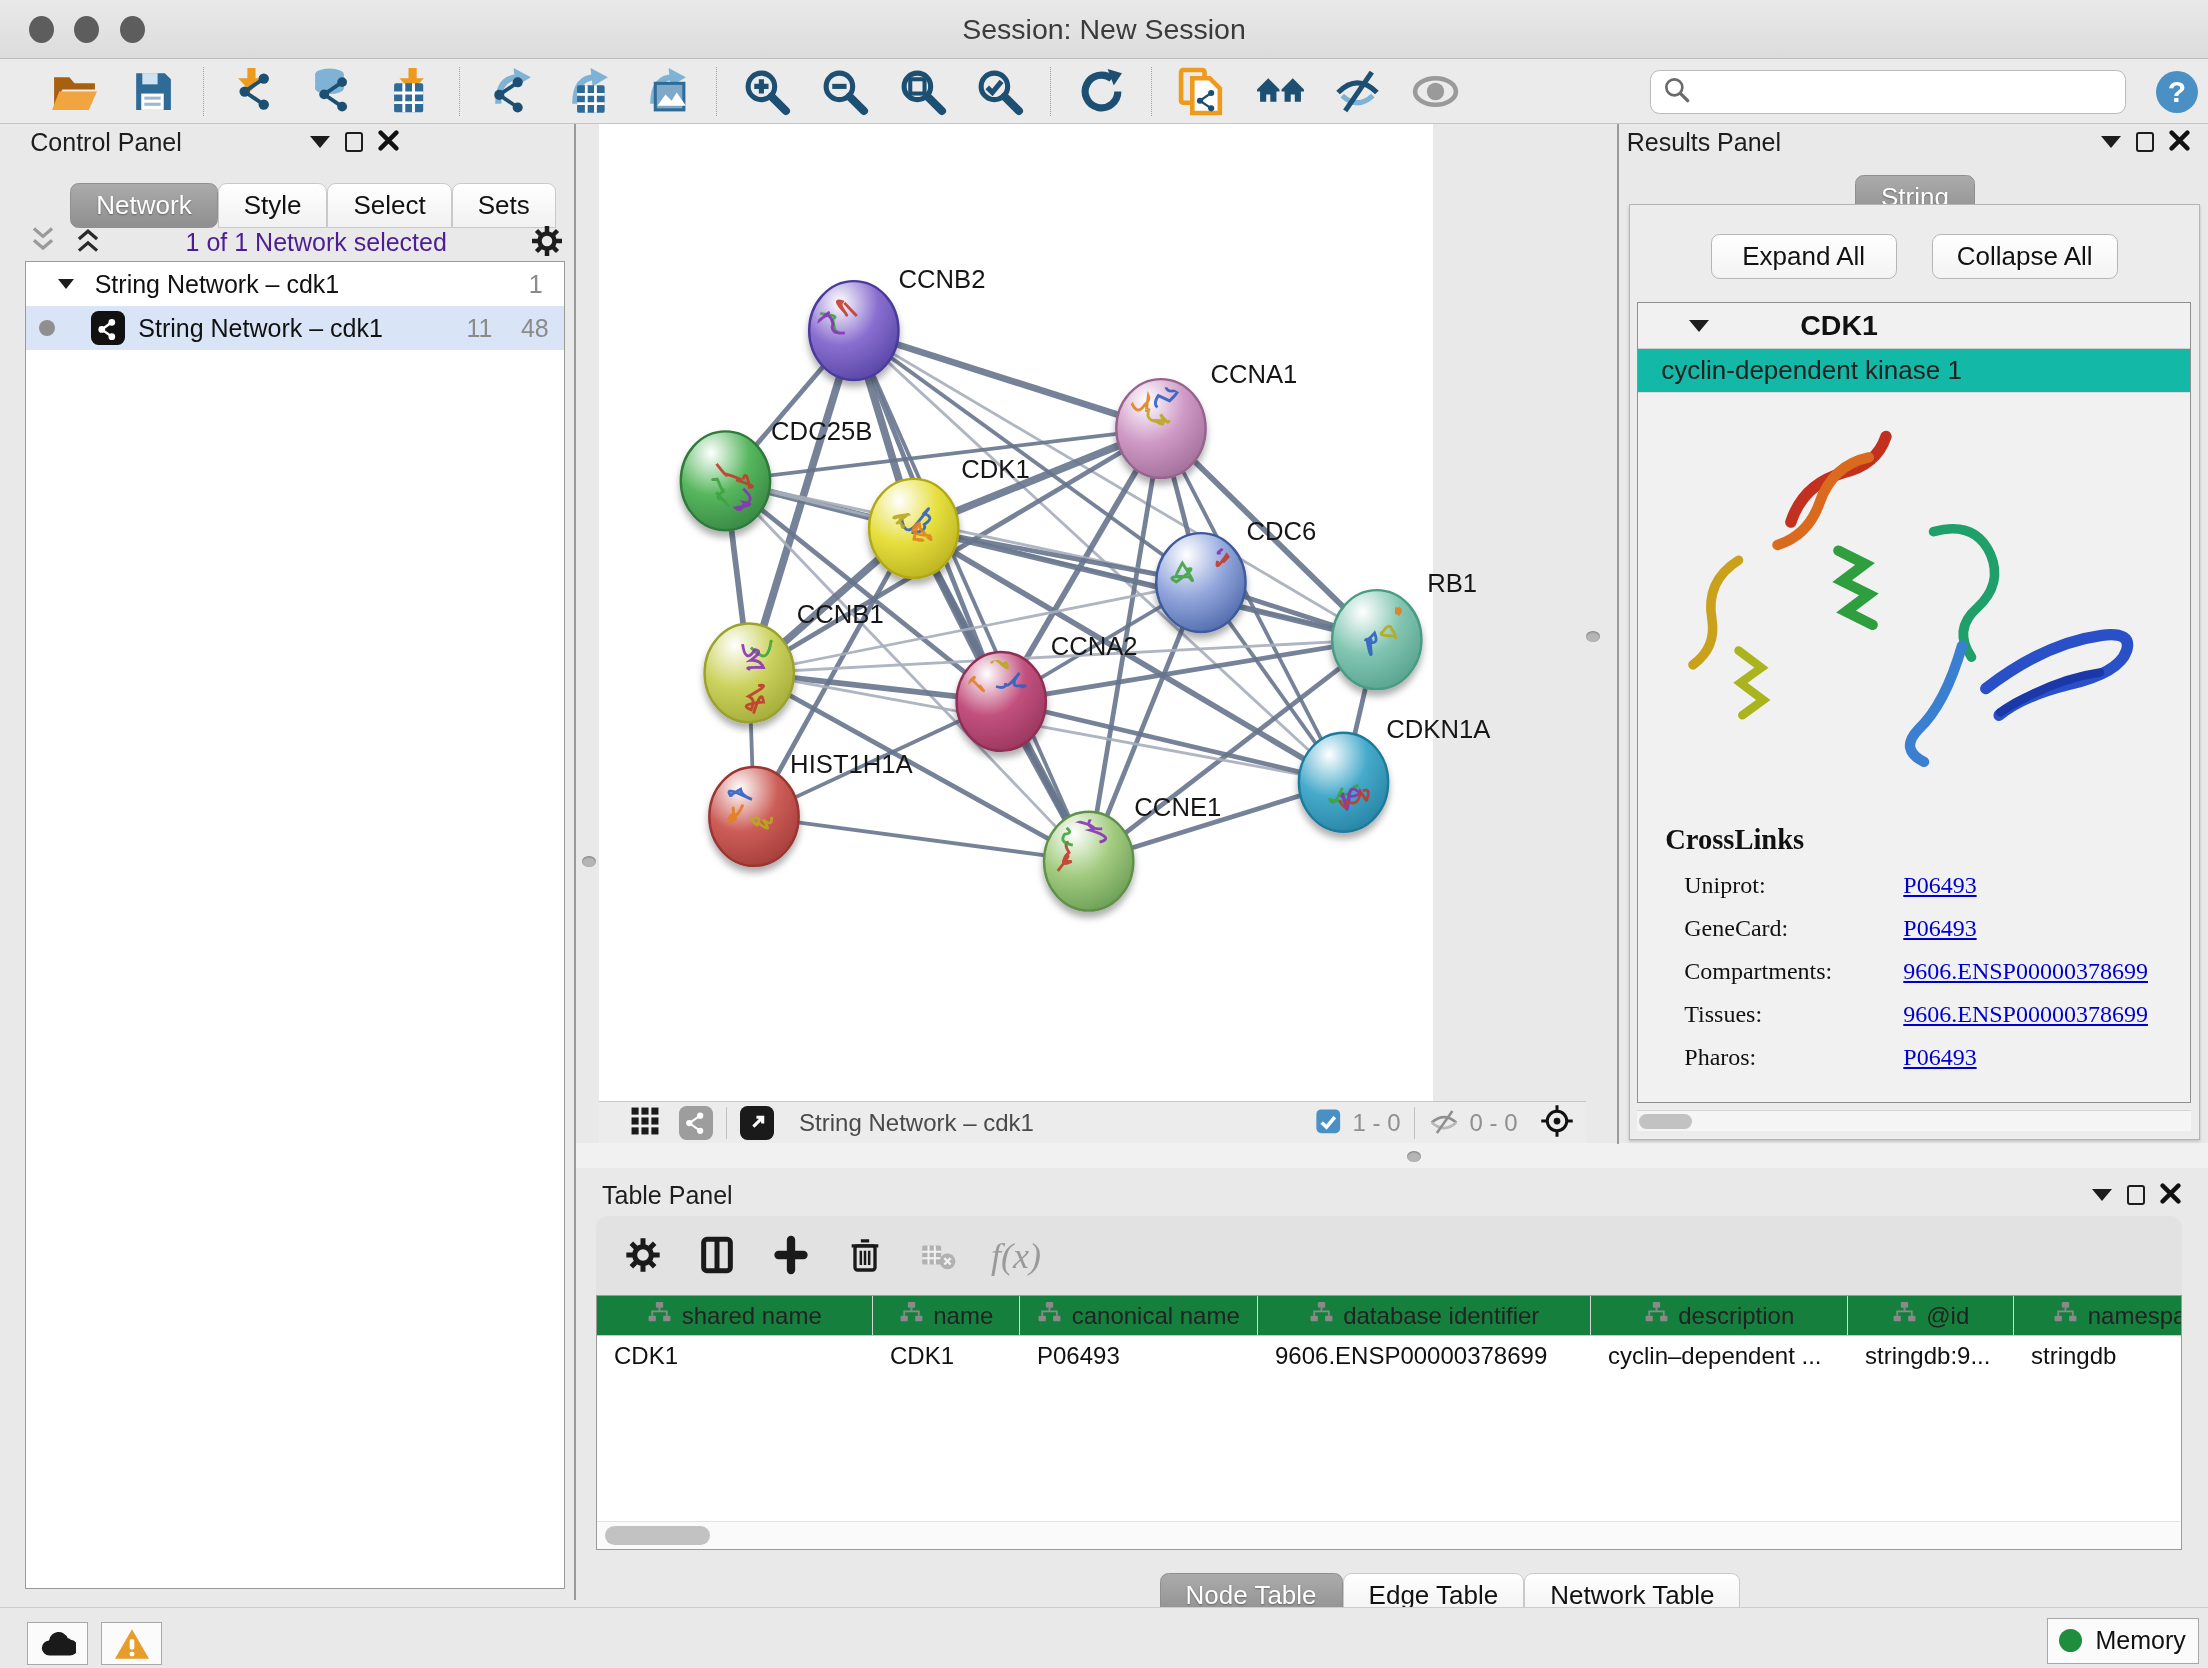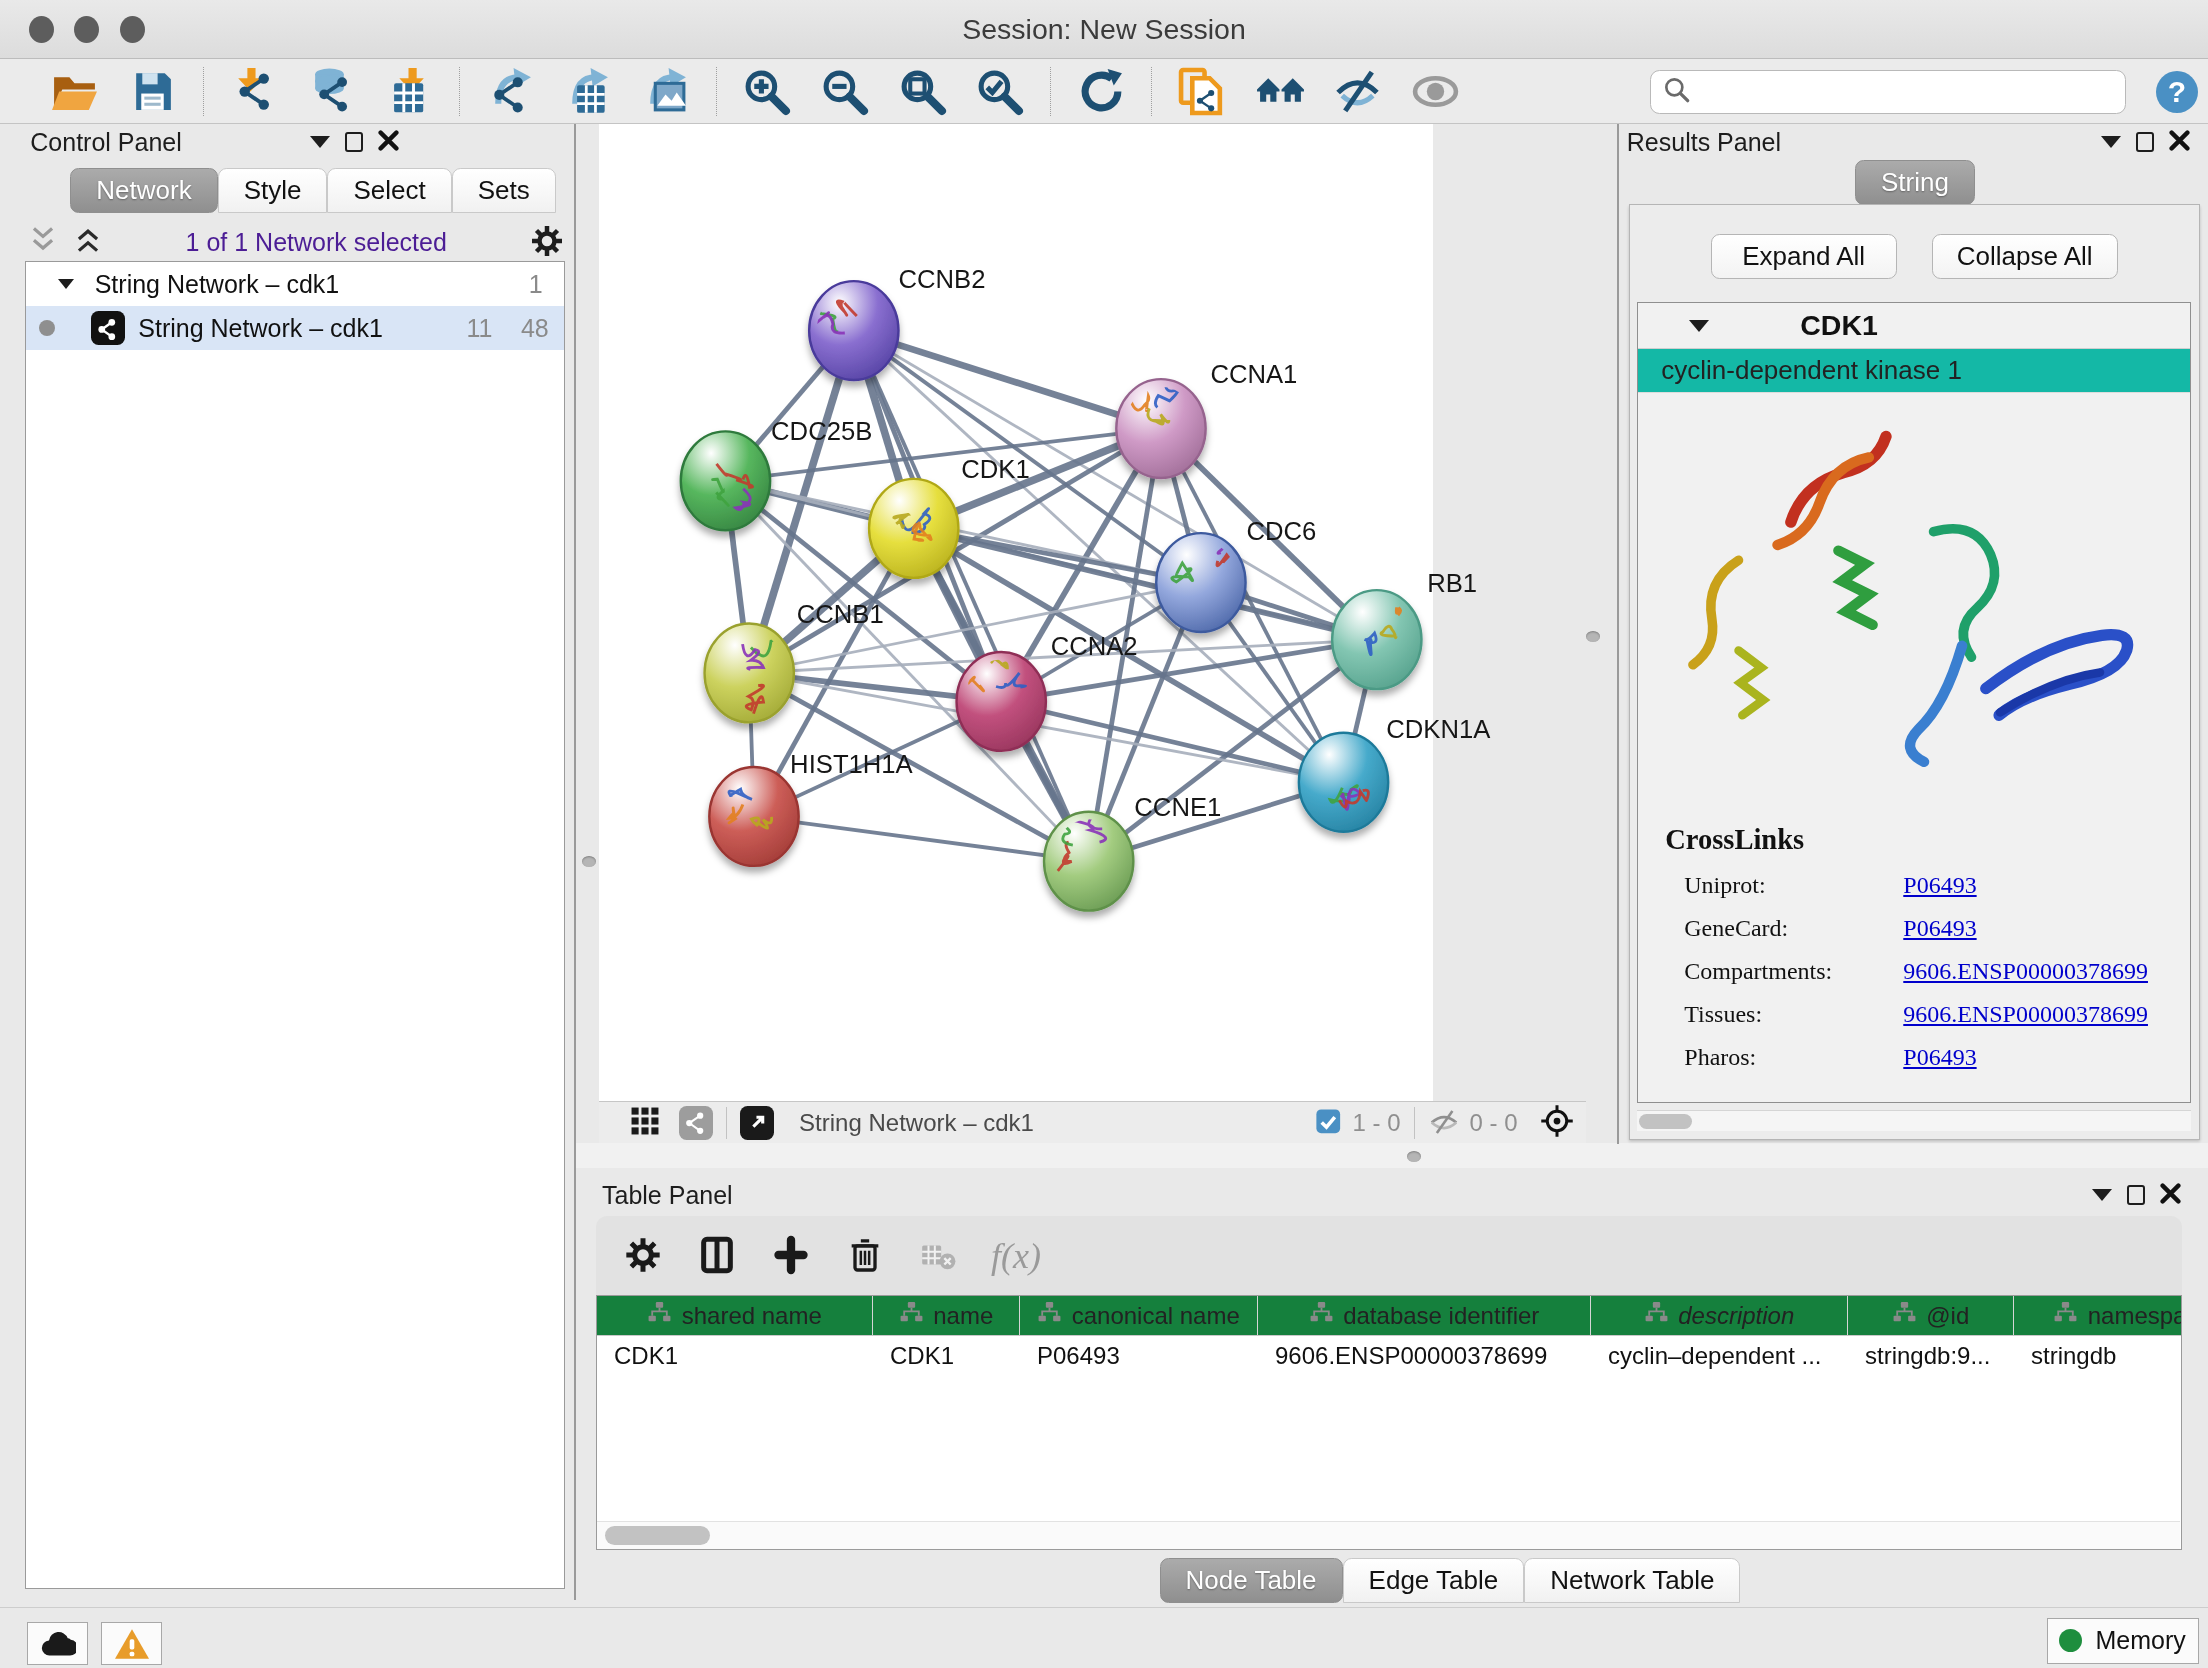--- a/index.html
+++ b/index.html
@@ -28,21 +28,21 @@
   
   .panel-head { position:absolute; height:32px; display:flex; align-items:center; }
   .panel-title { font-size:25px; color:#1d1d1d; }
   .ph-icons { position:absolute; right:0; top:3.8px; display:flex; align-items:center; gap:15px; }
   .tri-down { width:0; height:0; border-left:10.5px solid transparent; border-right:10.5px solid transparent;
     border-top:12.4px solid #1d1d1d; }
   .sq { width:18px; height:20px; border:2.9px solid #1d1d1d; border-radius:2.9px; background:transparent; }
 
   .tab { height:45px; padding:0 25px; display:flex; align-items:center; justify-content:center;
     font-size:26px; color:#111; background:linear-gradient(#ffffff,#f1f1f1);
-    border:1px solid #c9c9c9; border-radius:8.6px 8.6px 0 0; }
+    border:1px solid #c9c9c9; border-radius:8.6px 8.6px 0 0;margin-top:15px; }
   .tab.active { background:linear-gradient(#ababab,#8f8f8f); color:#fff;
     border-color:#8f8f8f; text-shadow:0 1px 1.9px rgba(0,0,0,.35); border-radius:8.6px; }
 
   
   #control-panel { position:absolute; left:13.3px; top:126px; width:563px; height:1474px; }
   #cp-tabs { position:absolute; left:57px; top:42px; display:flex; }
   .cp-header-row { position:absolute; left:13.3px; top:97px; width:538px; height:38px;
     display:flex; align-items:center; }
   .cp-summary { font-size:25px; color:#4c1d95; flex:1; text-align:center; }
   #tree-box { position:absolute; left:11.4px; top:135px; width:540px; height:1328px;
@@ -804,21 +804,21 @@
             <span><svg width="25" height="25" viewBox="0 0 48 48">
                 <g fill="#8a8a8a">
                   <rect x="17" y="4" width="14" height="11" rx="2"></rect>
                   <rect x="3" y="30" width="14" height="11" rx="2"></rect>
                   <rect x="31" y="30" width="14" height="11" rx="2"></rect>
                 </g>
                 <path d="M24 15v7M10 30v-8h28v8" stroke="#8a8a8a" stroke-width="3.5" fill="none"></path>
               </svg></span>
             <span>database identifier</span>
           </div>
-          <div class="th" style="width: 257px; font-style: italic;">
+          <div class="th" style="width: 257px;">
             <span><svg width="25" height="25" viewBox="0 0 48 48">
                 <g fill="#8a8a8a">
                   <rect x="17" y="4" width="14" height="11" rx="2"></rect>
                   <rect x="3" y="30" width="14" height="11" rx="2"></rect>
                   <rect x="31" y="30" width="14" height="11" rx="2"></rect>
                 </g>
                 <path d="M24 15v7M10 30v-8h28v8" stroke="#8a8a8a" stroke-width="3.5" fill="none"></path>
               </svg></span>
             <span>description</span>
           </div>

